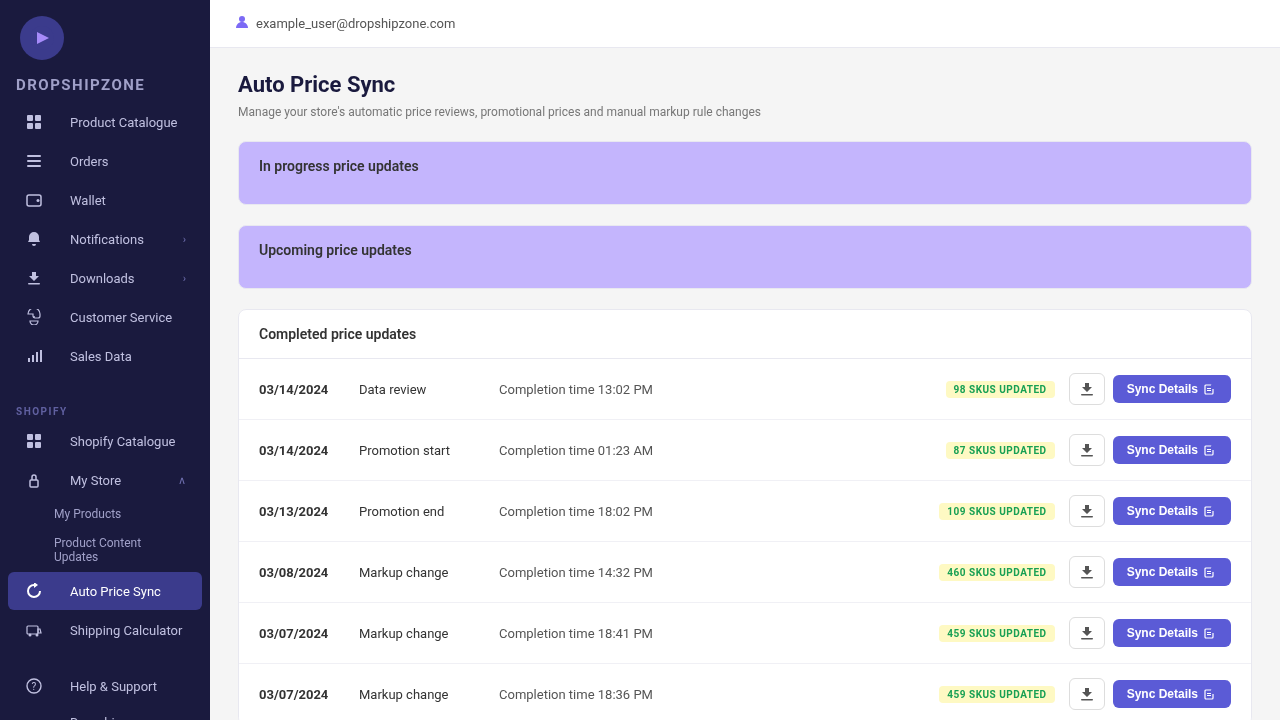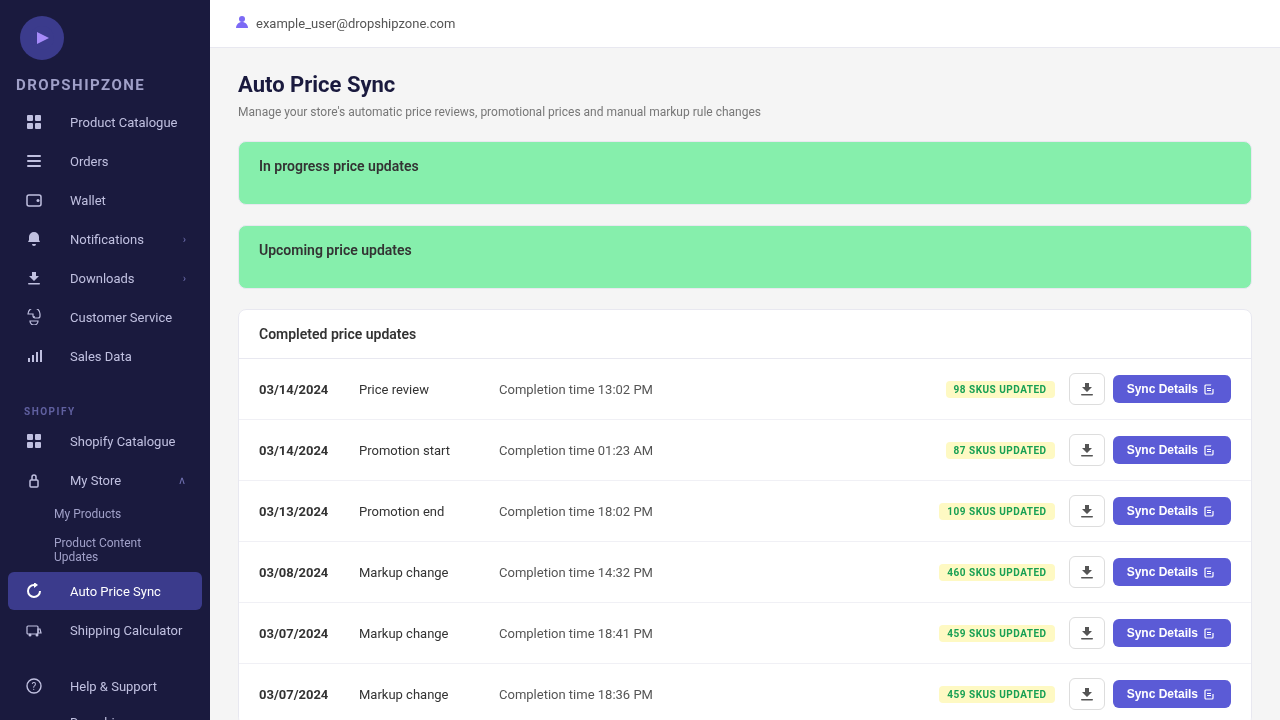--- a/index.html
+++ b/index.html
@@ -39,21 +39,20 @@
       letter-spacing: 1.5px;
       color: #a0a0c8;
     }
     .sidebar-section-label {
       padding: 14px 16px 4px 16px;
       font-size: 10px;
       font-weight: 700;
       letter-spacing: 1.5px;
       color: #6060a0;
       text-transform: uppercase;
-      margin-left: 8px;
     }
     .sidebar-divider {
       height: 1px;
       background: #2a2a5a;
       margin: 8px 16px;
     }
     .sidebar-item {
       display: flex;
       align-items: center;
       padding: 9px 16px;
@@ -211,21 +210,21 @@
       font-size: 12px;
       font-weight: 600;
       cursor: pointer;
       display: flex;
       align-items: center;
       gap: 6px;
       white-space: nowrap;
     }
 
     .empty-card {
-      background: #86efac;
+      background: #c4b5fd;
       border: 1px solid #e8e8f0;
       border-radius: 8px;
       margin-bottom: 20px;
       padding: 16px 20px 30px 20px;
     }
     .empty-card-title {
       font-size: 14px;
       font-weight: 600;
       color: #333;
     }
@@ -417,21 +416,21 @@
 
     <div class="empty-card">
       <div class="empty-card-title">Upcoming price updates</div>
     </div>
 
     <div class="card">
       <div class="card-header">Completed price updates</div>
       <div class="card-body" id="completed-rows">
       <div class="sync-row">
       <span class="sync-date">03/14/2024</span>
-      <span class="sync-type">Price review</span>
+      <span class="sync-type">Data review</span>
       <span class="sync-completion">Completion time 13:02 PM</span>
       <span class="sync-badge badge-green">98 SKUS UPDATED</span>
       <button class="sync-download-btn" title="Download">
         <svg width="14" height="14" viewBox="0 0 14 14" fill="#555">
                 <path d="M7 10L2 5h3V1h4v4h3L7 10z"></path>
                 <rect x="1" y="12" width="12" height="1.5" rx="0.75"></rect>
               </svg>
       </button>
       <button class="sync-details-btn">
         Sync Details

